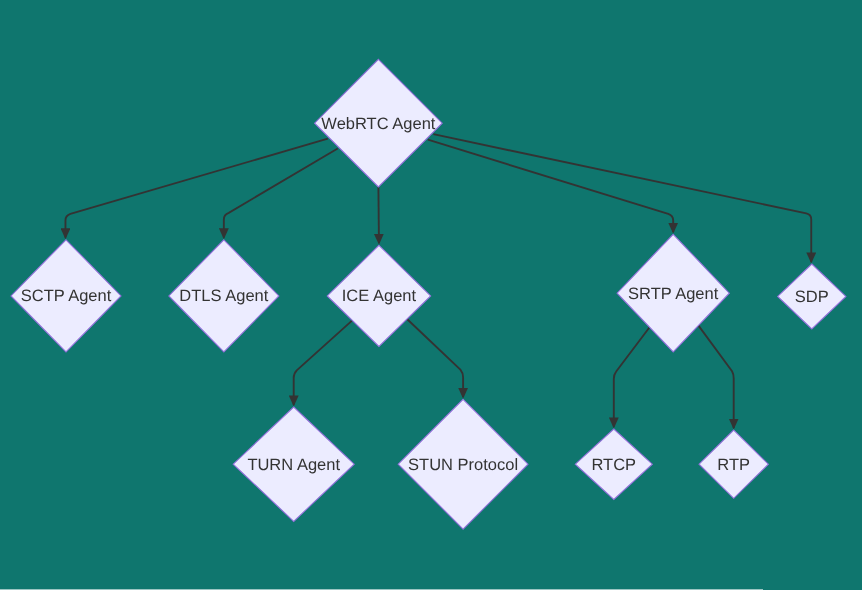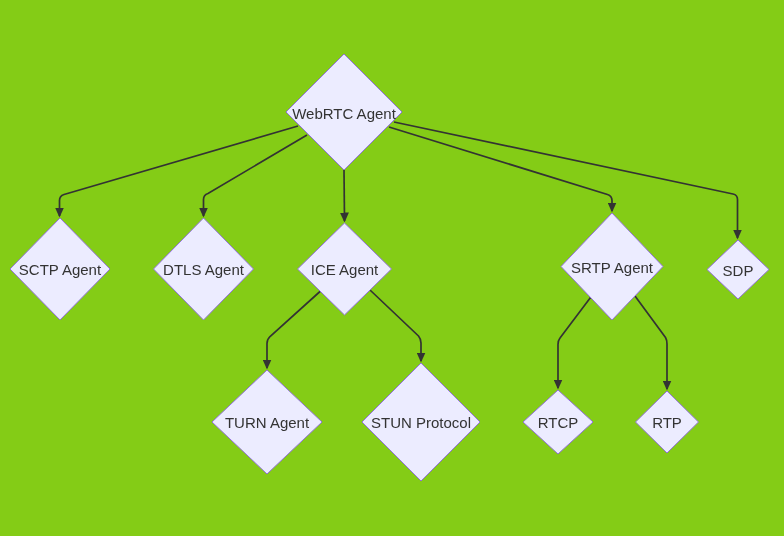--- a/index.html
+++ b/index.html
@@ -7,21 +7,21 @@
     padding: 0;
     background: #ffffff;
     width: 784px;
     height: 536px;
     overflow: hidden;
   }
   .canvas-wrap {
     position: relative;
     width: 784px;
     height: 536px;
-    background: #84cc16;
+    background: #0f766e;
   }
   .diamond {
     fill: #ECECFF;
     stroke: #9370DB;
     stroke-width: 1;
   }
   .edge {
     fill: none;
     stroke: #333333;
     stroke-width: 1.7;

